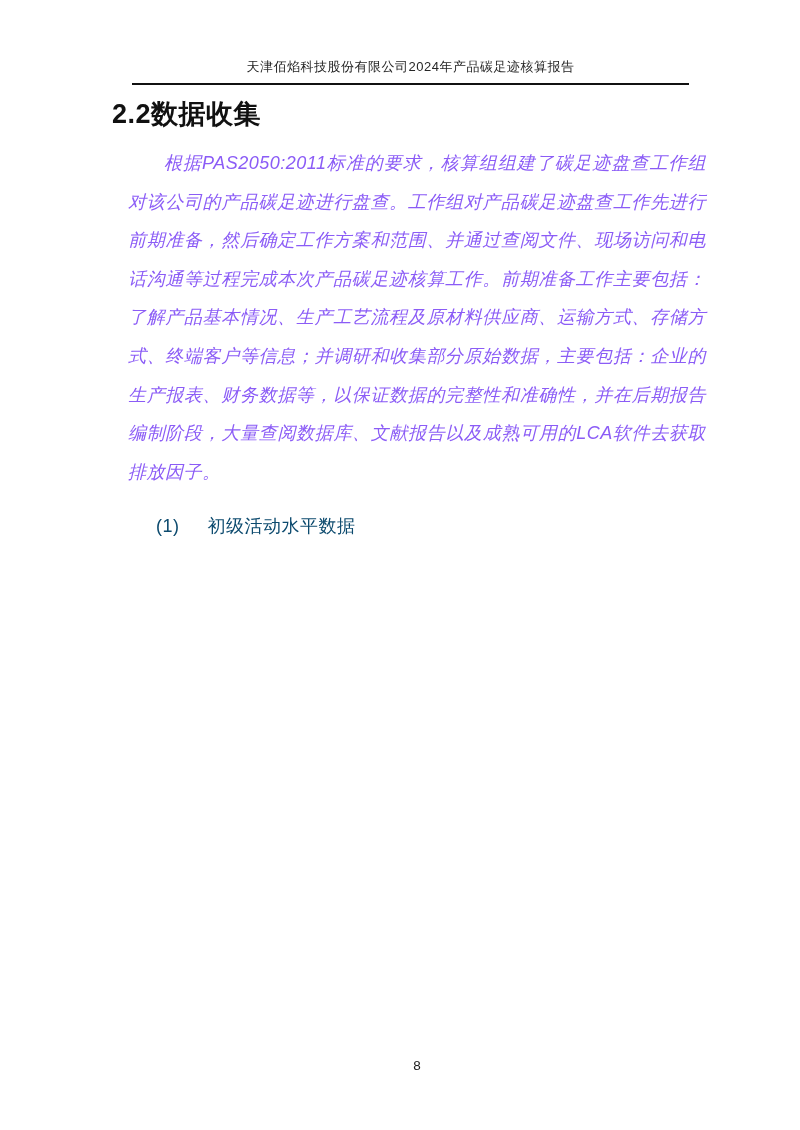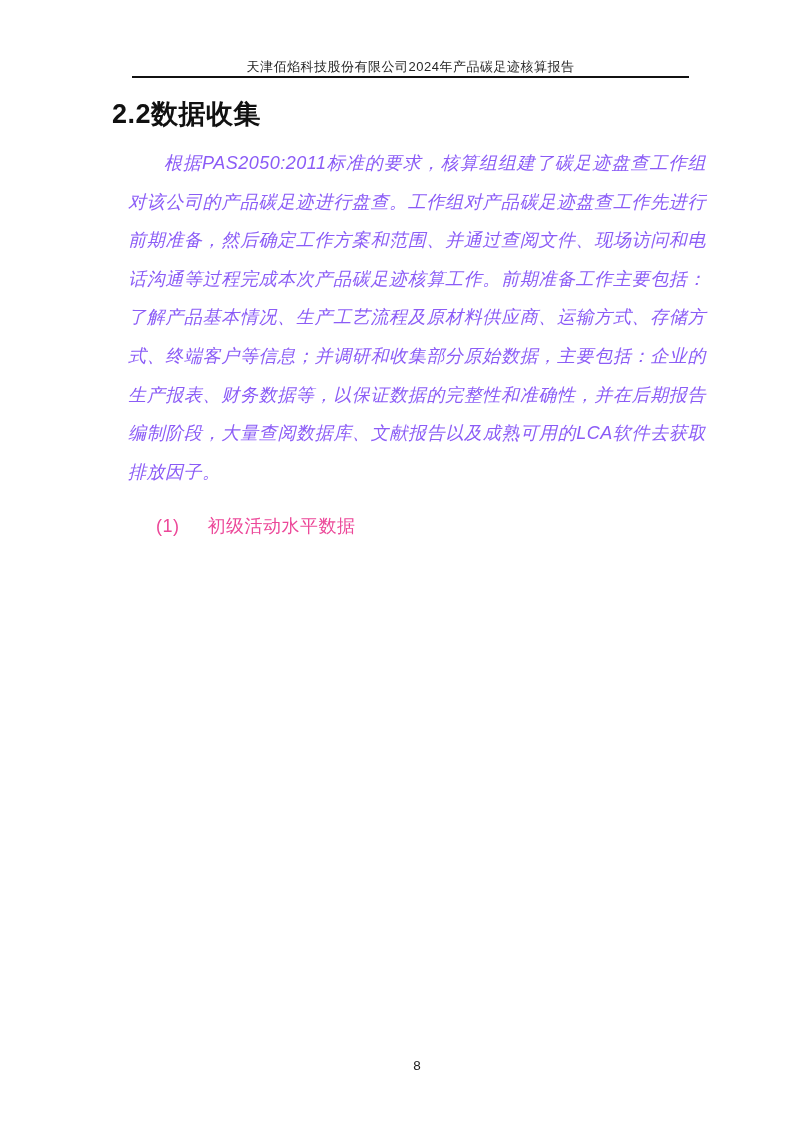--- a/index.html
+++ b/index.html
@@ -19,21 +19,21 @@
   .doc-header {
     position: absolute;
     top: 58px;
     left: 132px;
     width: 557px;
     text-align: center;
     font-size: 13px;
     line-height: 18px;
     color: #262626;
     border-bottom: 2px solid #111111;
-    padding-bottom: 0;
+    padding-bottom: 7px;
     letter-spacing: 0.5px;
   }
   .content {
     position: absolute;
     top: 100px;
     left: 112px;
     width: 610px;
   }
   .section-heading {
     margin: 0 0 10px 0;
@@ -52,21 +52,21 @@
     text-indent: 2em;
     color: #8b5cf6;
     font-style: italic;
   }
   .list-line {
     margin: 0;
     font-size: 18px;
     line-height: 38.6px;
     letter-spacing: 0.5px;
     padding-left: 44px;
-    color: #ec4899;
+    color: #0c4a6e;
   }
   .list-gap {
     display: inline-block;
     width: 28px;
   }
   .page-footer {
     position: absolute;
     top: 1058px;
     left: 112px;
     width: 610px;

